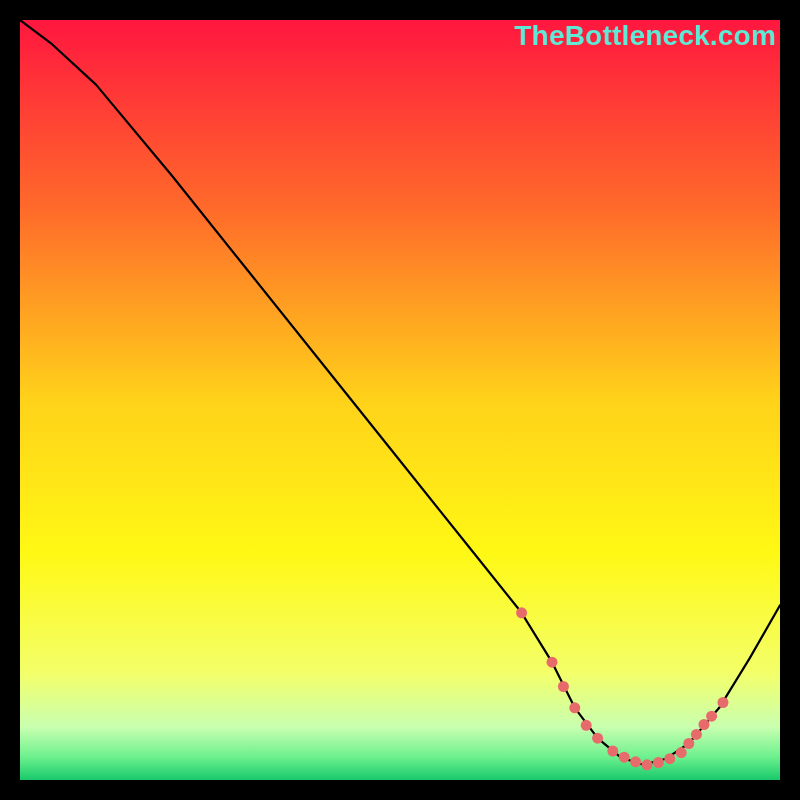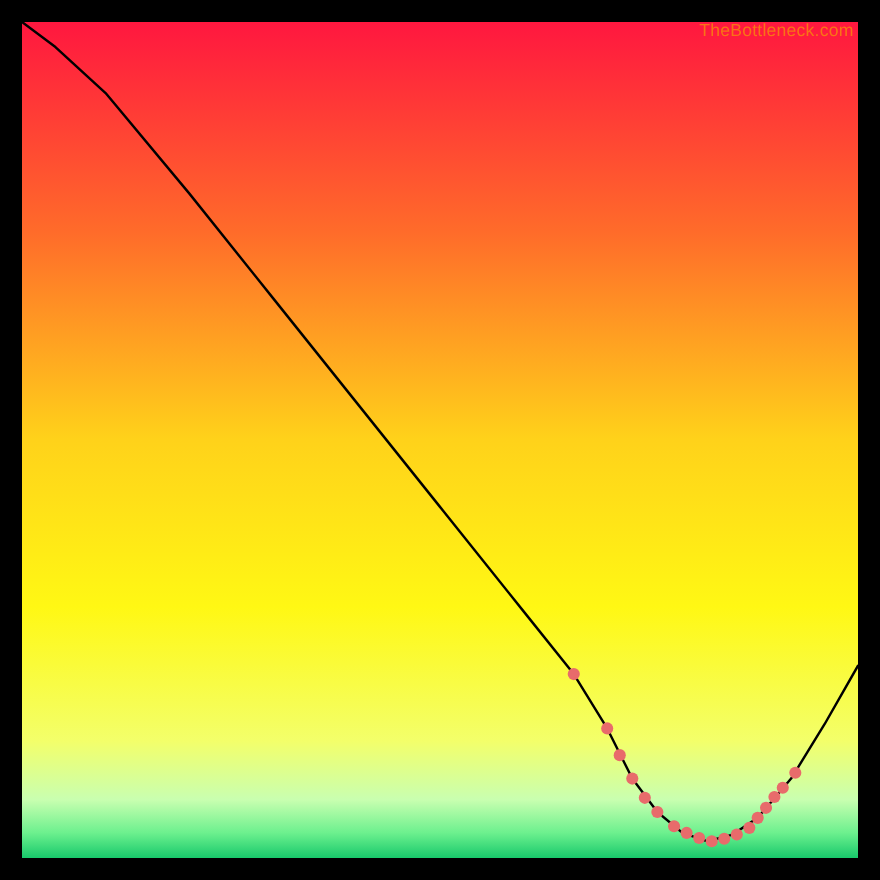--- a/index.html
+++ b/index.html
@@ -24,24 +24,24 @@
     left: 0;
     top: 0;
     width: 760px;
     height: 760px;
     overflow: hidden;
   }
   .watermark {
     position: absolute;
     top: 0px;
     right: 4px;
-    color: #f97316;
-    font-size: 16px;
+    color: #5eead4;
+    font-size: 28px;
     letter-spacing: 0.2px;
-    font-weight: 400;
+    font-weight: 700;
     pointer-events: none;
   }
   svg {
     display: block;
   }
 </style>
 </head>
 <body>
 
 <div class="frame">

